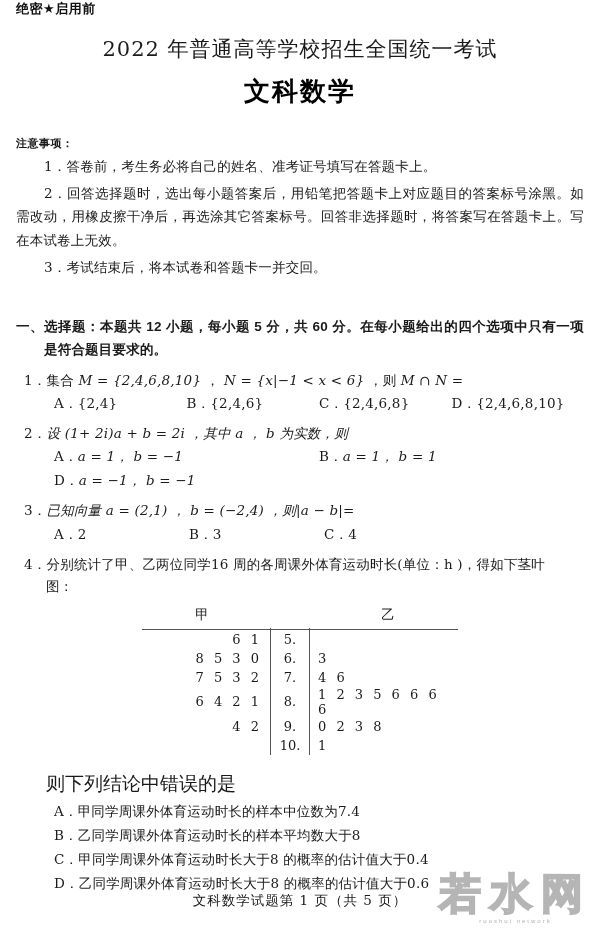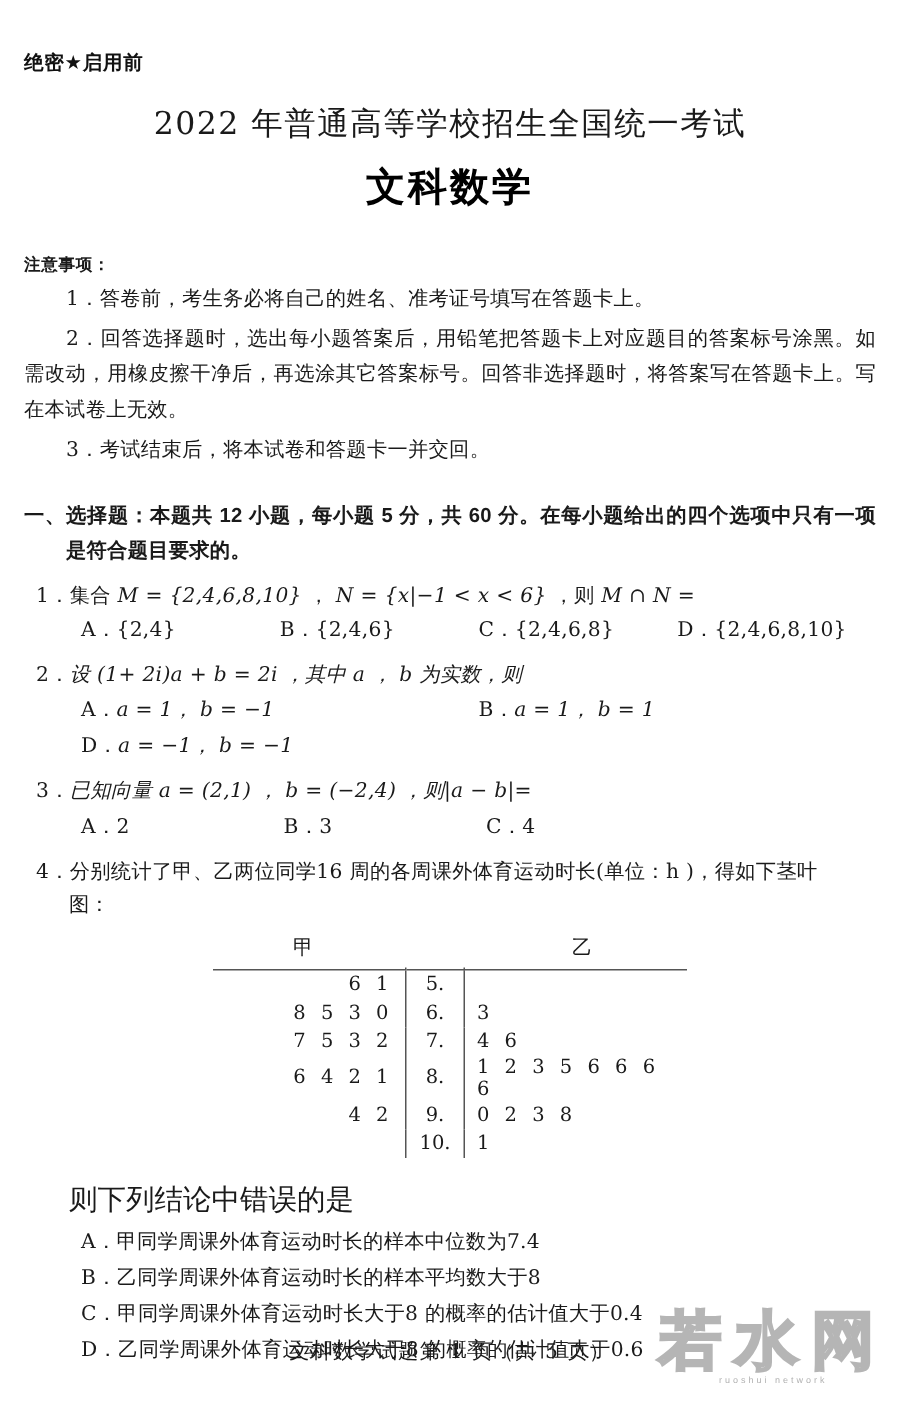--- a/index.html
+++ b/index.html
@@ -21,21 +21,20 @@
     height: 936px;
     box-sizing: border-box;
     padding: 0 16px;
   }
 
   
   .secrecy {
     font-family: "Liberation Sans", "DejaVu Sans", sans-serif;
     font-weight: bold;
     font-size: 13px;
-    padding-top: 33px;
     letter-spacing: 0.5px;
     color: #111;
   }
   .main-title {
     text-align: center;
     font-size: 21px;
     margin-top: 17px;
     letter-spacing: 1px;
     color: #1a1a1a;
     white-space: nowrap;
@@ -66,21 +65,21 @@
     text-indent: 28px;
     letter-spacing: 0.2px;
   }
 
   
   .section-heading {
     font-family: "Liberation Sans", "DejaVu Sans", sans-serif;
     font-weight: bold;
     font-size: 13.5px;
     line-height: 1.72;
-    margin-top: 20px;
+    margin-top: 36px;
     text-align: justify;
     padding-left: 28px;
     text-indent: -28px;
     letter-spacing: 0.2px;
   }
 
   
   .question {
     margin-top: 7px;
   }

